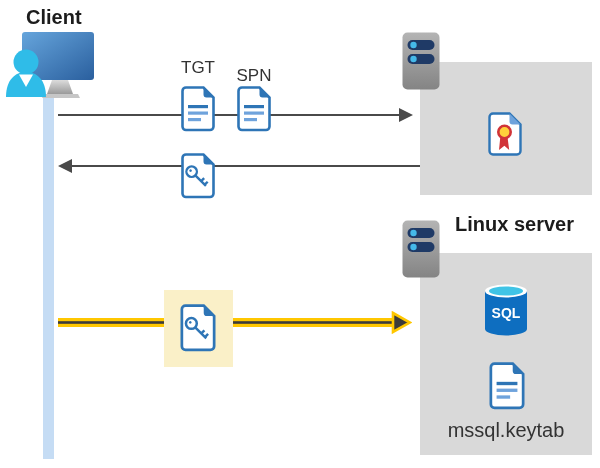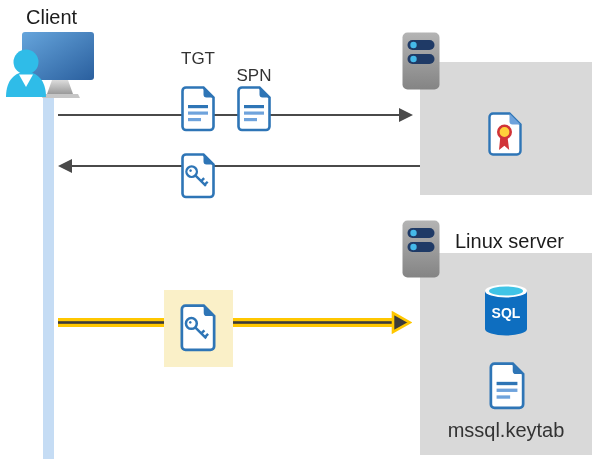--- a/index.html
+++ b/index.html
@@ -1,21 +1,21 @@
 <!DOCTYPE html>
 <html style="--doc-blue: #2E75B6; --doc-line-light: #6FA3DC; --person-cyan: #2FBCE8; --monitor-light: #66A5DC; --monitor-dark: #2A5F9E; --box-gray: #D9D9D9; --arrow-gray: #4A4A4A; --flow-yellow: #FFC700; --flow-dark: #3B3B3B; --highlight-yellow: #FAF0C8; --timeline-blue: #C5DCF4; --server-bar: #1F3A66; --server-dot: #45B9E9; --sql-blue: #0E6EC0; --sql-cyan: #40C4E6; --cert-red: #D13438; --cert-yellow: #FFD23B; --heading-text: #1C1C1C; --label-text: #333333;"><head>
 <meta charset="utf-8">
 <style>
   html,body{margin:0;padding:0;background:#fff;}
   .diagram{
     position:relative;width:600px;height:468px;background:#fff;overflow:hidden;
     font-family:"Liberation Sans","DejaVu Sans",sans-serif;
   }
   .abs{position:absolute;}
-  .heading{font-size:20px;font-weight:normal;color:var(--heading-text);line-height:1.18;}
+  .heading{font-size:20px;font-weight:bold;color:var(--heading-text);line-height:1.18;}
   .ticket-label{font-size:17px;color:var(--label-text);text-align:center;}
   .file-label{font-size:20px;color:var(--label-text);text-align:center;}
   .gray-box{background:var(--box-gray);}
   .timeline{background:var(--timeline-blue);}
   .hl-box{background:var(--highlight-yellow);}
   .line-h{height:2px;background:var(--arrow-gray);}
   .head-right{width:0;height:0;border-top:7px solid transparent;border-bottom:7px solid transparent;border-left:14px solid var(--arrow-gray);}
   .head-left{width:0;height:0;border-top:7px solid transparent;border-bottom:7px solid transparent;border-right:14px solid var(--arrow-gray);}
   svg{display:block;}
 </style>
@@ -63,21 +63,21 @@
   <div class="abs heading" style="left:26px;top:6px;">Client</div>
   <svg class="abs" style="left:6px;top:30px;" width="96" height="70" viewBox="0 0 96 70">
     <rect x="16" y="2" width="72" height="48" rx="3" fill="url(#gradMonitor)"></rect>
     <path d="M46 50 h16 l5 14 h-26 z" fill="url(#gradStand)"></path>
     <path d="M38 64 h34 l2 4 h-38 z" fill="#C6C6C6"></path>
     <circle cx="20" cy="32" r="12.5" style="fill:var(--person-cyan)"></circle>
     <path d="M0 67 c0 -17 9 -25 20 -25 c11 0 20 8 20 25 z" style="fill:var(--person-cyan)"></path>
     <path d="M13 44.5 L20 57 L27 44.5 z" fill="#ffffff"></path>
   </svg>
 
-  <div class="abs ticket-label" style="left:176px;top:49px;width:44px;">TGT</div>
+  <div class="abs ticket-label" style="left:176px;top:58px;width:44px;">TGT</div>
   <div class="abs ticket-label" style="left:232px;top:66px;width:44px;">SPN</div>
 
   <svg class="abs" style="left:178px;top:85px;" width="40" height="48" viewBox="0 0 40 48">
     <path d="M4.5 6 a3.5 3.5 0 0 1 3.5 -3.5 h17.5 l10 10 v29 a3.5 3.5 0 0 1 -3.5 3.5 h-24 a3.5 3.5 0 0 1 -3.5 -3.5 z" style="fill:#fff;stroke:var(--doc-blue);stroke-width:2.6"></path>
     <path d="M25.5 2.5 l10 10 h-7 a3 3 0 0 1 -3 -3 z" style="fill:var(--doc-blue)"></path>
     <rect x="10" y="20" width="20" height="3.2" style="fill:var(--doc-blue)"></rect>
     <rect x="10" y="26.5" width="20" height="3.2" style="fill:var(--doc-line-light)"></rect>
     <rect x="10" y="33" width="13" height="3.2" style="fill:var(--doc-line-light)"></rect>
   </svg>
 
@@ -116,21 +116,21 @@
     <rect x="5.5" y="22" width="27" height="10" rx="5" style="fill:var(--server-bar)"></rect>
     <circle cx="11.5" cy="27" r="3.2" style="fill:var(--server-dot)"></circle>
   </svg>
   <svg class="abs" style="left:485px;top:111px;" width="40" height="47" viewBox="0 0 40 47">
     <path d="M4.5 6 a3.5 3.5 0 0 1 3.5 -3.5 h16.5 l11 11 v26.5 a3.5 3.5 0 0 1 -3.5 3.5 h-24 a3.5 3.5 0 0 1 -3.5 -3.5 z" style="fill:#fff;stroke:var(--doc-blue);stroke-width:2.4"></path>
     <path d="M24.5 2.5 l11 11 h-8 a3 3 0 0 1 -3 -3 z" style="fill:var(--doc-line-light)"></path>
     <path d="M15.3 26 L14 39 L19.4 34.8 L24.2 39 L22.5 26 Z" style="fill:var(--cert-red)"></path>
     <circle cx="19.5" cy="21" r="6.2" style="fill:var(--cert-yellow);stroke:var(--cert-red);stroke-width:2.6"></circle>
   </svg>
 
-  <div class="abs heading" style="left:455px;top:230px;white-space:nowrap;">Linux server</div>
+  <div class="abs heading" style="left:455px;top:213px;white-space:nowrap;">Linux server</div>
   <svg class="abs" style="left:402px;top:220px;" width="38" height="58" viewBox="0 0 38 58">
     <rect x="0.5" y="0.5" width="37" height="57" rx="5" fill="url(#gradServer)"></rect>
     <rect x="5.5" y="8" width="27" height="10" rx="5" style="fill:var(--server-bar)"></rect>
     <circle cx="11.5" cy="13" r="3.2" style="fill:var(--server-dot)"></circle>
     <rect x="5.5" y="22" width="27" height="10" rx="5" style="fill:var(--server-bar)"></rect>
     <circle cx="11.5" cy="27" r="3.2" style="fill:var(--server-dot)"></circle>
   </svg>
   <svg class="abs" style="left:483px;top:282px;" width="46" height="56" viewBox="0 0 46 56">
     <path d="M2 9 V47 A21 6.5 0 0 0 44 47 V9 Z" style="fill:var(--sql-blue)"></path>
     <ellipse cx="23" cy="9" rx="21" ry="6.5" fill="#ffffff"></ellipse>

